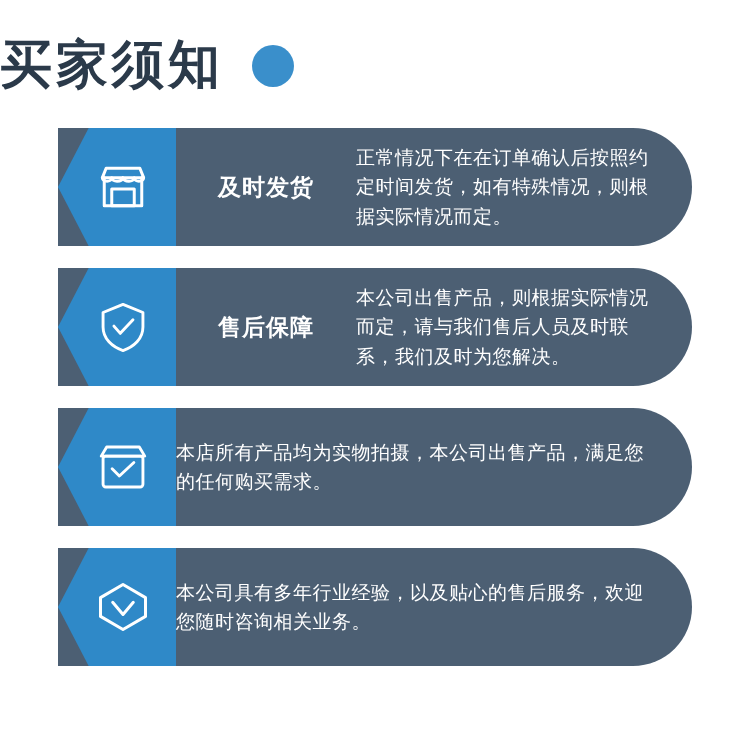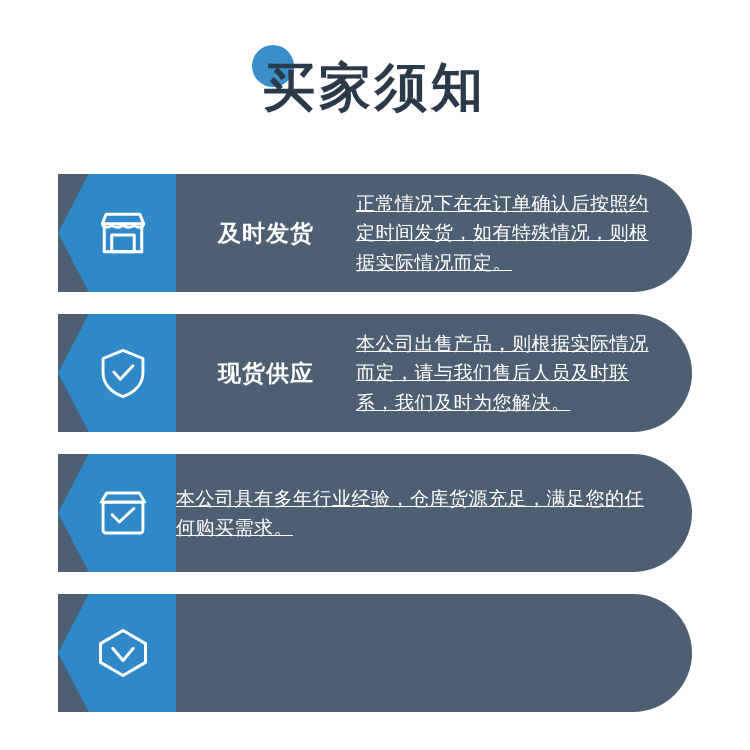--- a/index.html
+++ b/index.html
@@ -17,24 +17,23 @@
     position: relative;
     width: 750px;
     height: 750px;
     background: #ffffff;
     box-sizing: border-box;
   }
 
   
   .title-wrap {
     position: relative;
-    height: 174px;
+    height: 128px;
     display: flex;
     align-items: center;
-    justify-content: center;
   }
   .title-dot {
     position: absolute;
     width: 42px;
     height: 42px;
     border-radius: 50%;
     background: #2f89c8;
     left: 252px;
     top: 45px;
     opacity: 0.95;
@@ -108,21 +107,20 @@
     z-index: 2;
     flex: 1 1 auto;
     display: flex;
     align-items: center;
     padding-right: 32px;
     color: #ffffff;
     font-size: 19px;
     line-height: 1.55;
     letter-spacing: 0.5px;
     word-break: break-all;
-    text-decoration: underline;
   }
 </style>
 </head>
 <body>
 
 <div class="page">
 
   <div class="title-wrap">
     <div class="title-dot"></div>
     <div class="title-text">买家须知</div>
@@ -145,40 +143,41 @@
     </div>
 
     <div class="row">
       <div class="slab"></div>
       <div class="badge">
         <svg width="58" height="58" viewBox="0 0 64 64" fill="none" stroke="#ffffff" stroke-width="3.2" stroke-linecap="round" stroke-linejoin="round">
           <path d="M32 7 L54 16 V32 C54 45, 44 54, 32 58 C20 54, 10 45, 10 32 V16 Z"></path>
           <path d="M22 31 L29 39 L43 24"></path>
         </svg>
       </div>
-      <div class="label">现货供应</div>
+      <div class="label">售后保障</div>
       <div class="desc">本公司出售产品，则根据实际情况而定，请与我们售后人员及时联系，我们及时为您解决。</div>
     </div>
 
     <div class="row">
       <div class="slab"></div>
       <div class="badge">
         <svg width="58" height="58" viewBox="0 0 64 64" fill="none" stroke="#ffffff" stroke-width="3.2" stroke-linecap="round" stroke-linejoin="round">
           <path d="M8 20 L14 10 L50 10 L56 20 Z"></path>
           <rect x="10" y="20" width="44" height="34" rx="3"></rect>
           <path d="M20 34 L28 42 L44 27"></path>
         </svg>
       </div>
-      <div class="desc">本公司具有多年行业经验，仓库货源充足，满足您的任何购买需求。</div>
+      <div class="desc">本店所有产品均为实物拍摄，本公司出售产品，满足您的任何购买需求。</div>
     </div>
 
     <div class="row">
       <div class="slab"></div>
       <div class="badge">
         <svg width="60" height="60" viewBox="0 0 64 64" fill="none" stroke="#ffffff" stroke-width="3.2" stroke-linecap="round" stroke-linejoin="round">
           <path d="M32 8 L56 22 V42 L32 56 L8 42 V22 Z"></path>
           <path d="M21 27 L32 40 L43 27"></path>
         </svg>
       </div>
+      <div class="desc">本公司具有多年行业经验，以及贴心的售后服务，欢迎您随时咨询相关业务。</div>
     </div>
 
   </div>
 </div>
 
 </body></html>

